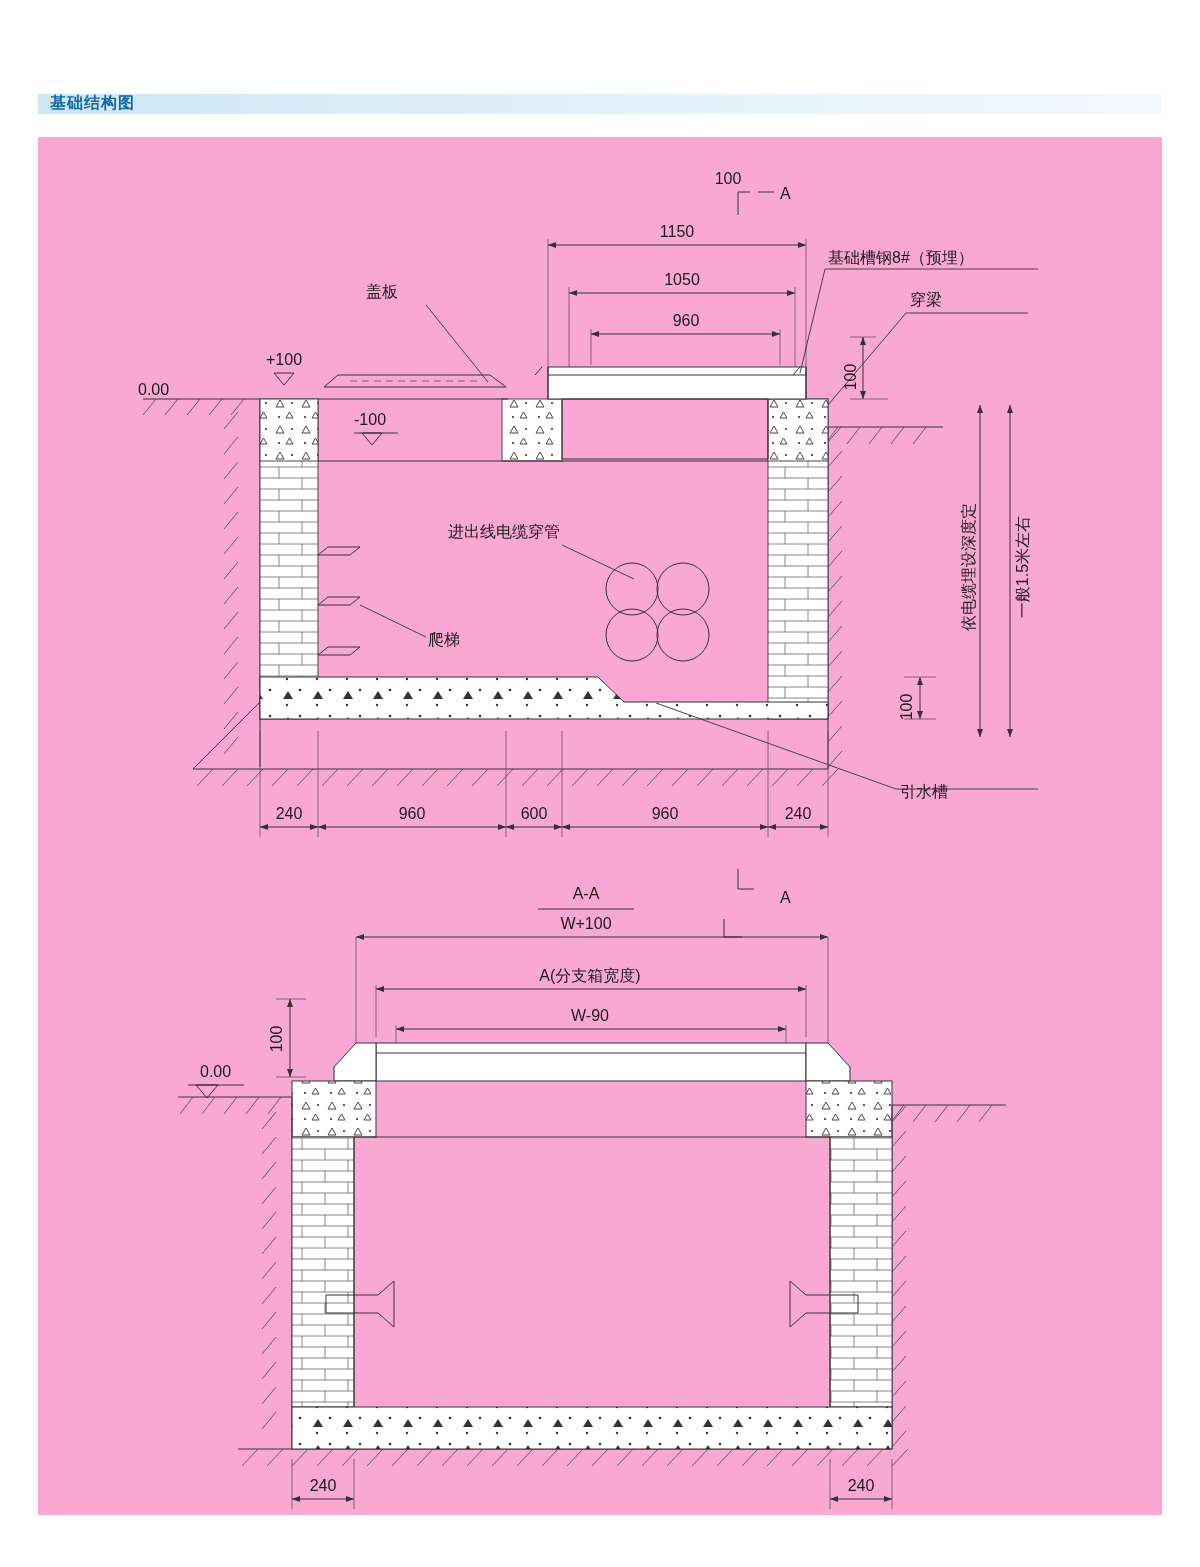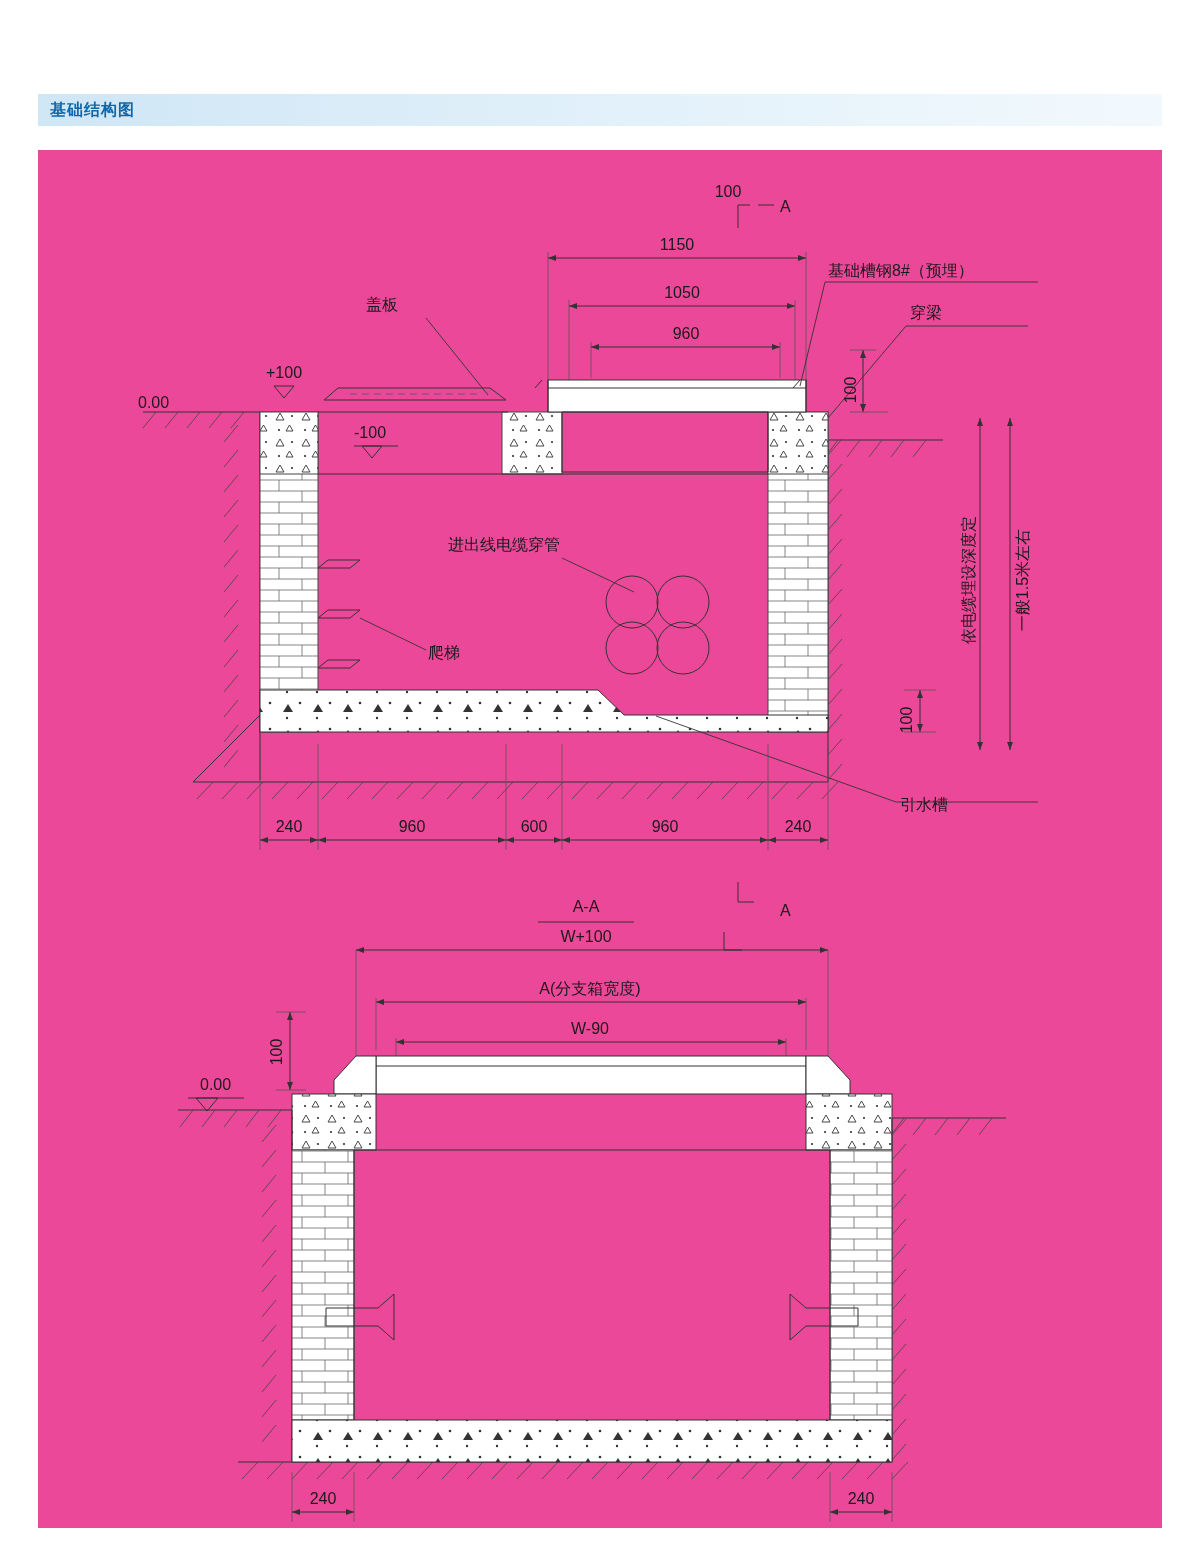--- a/index.html
+++ b/index.html
@@ -1,31 +1,31 @@
 <!DOCTYPE html>
 <html lang="zh"><head>
 <meta charset="utf-8">
 <style>
   html,body{margin:0;padding:0;background:#ffffff;}
   body{width:1200px;height:1567px;font-family:"Liberation Sans","DejaVu Sans",sans-serif;color:#1a1a1a;position:relative;overflow:hidden;}
 
   
   #header-bar{
-    position:absolute;left:38px;top:94px;width:1124px;height:32px;
+    position:absolute;left:38px;top:94px;width:1124px;height:20px;
     background:linear-gradient(to right,#cfe6f5 0%,#e3f1fa 55%,#f2f9fd 100%);
-    display:flex;align-items:center;
+    display:flex;align-items:flex-end;
   }
   #header-bar .title{
     font-size:16px;font-weight:bold;color:#1166a8;margin-left:12px;letter-spacing:1px;
   }
 
   
   #drawing-panel{
-    position:absolute;left:38px;top:150px;width:1124px;height:1378px;
-    background:#ec4899;
+    position:absolute;left:38px;top:137px;width:1124px;height:1378px;
+    background:#f9a8d4;
     text-align:center;
   }
   #drawing-svg{position:absolute;left:0;top:0;width:1124px;height:1378px;}
 
   text{font-family:"Liberation Sans","DejaVu Sans",sans-serif;fill:#1a1a1a;}
   .dim{font-size:16px;}
   .lbl{font-size:16px;}
   .ln{stroke:#333;stroke-width:1;fill:none;}
   .ln-thin{stroke:#555;stroke-width:0.8;fill:none;}
   .ln-lead{stroke:#333;stroke-width:0.9;fill:none;}

